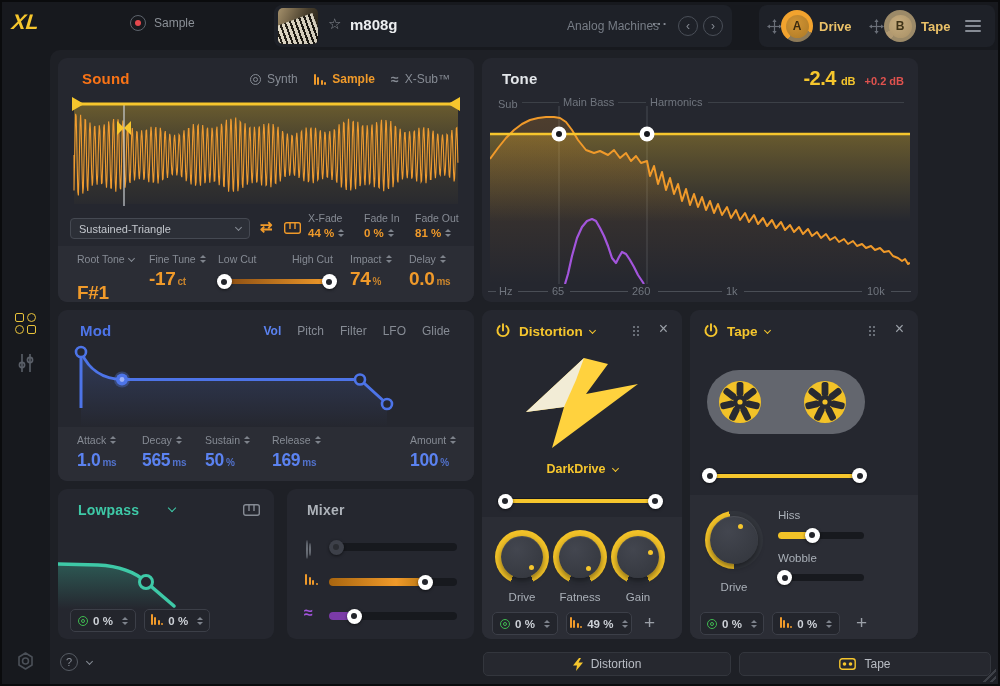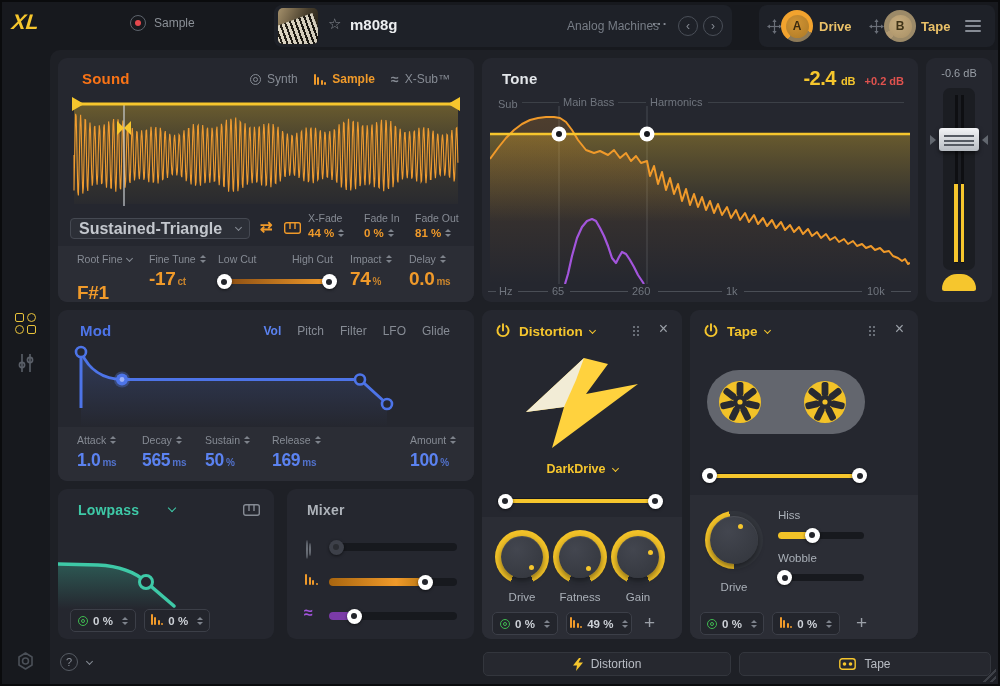--- a/index.html
+++ b/index.html
@@ -186,21 +186,21 @@
         <line x1="54" y1="9" x2="54" y2="110" stroke="#ccd0d5" stroke-width="1.2"></line>
         <line x1="4" y1="8" x2="388" y2="8" stroke="#f6c62d" stroke-width="3"></line>
         <polygon points="2,1 2,15 14,8" fill="#f6c62d"></polygon>
         <polygon points="390,1 390,15 378,8" fill="#f6c62d"></polygon>
         <polygon points="47,25 47,39 54,32" fill="#f6c62d"></polygon>
         <polygon points="61,25 61,39 54,32" fill="#f6c62d"></polygon>
       </svg>
     </div>
 
     <div class="abs row" style="left:12px;top:160px;width:180px;height:21px;background:#2c2f37;border:1px solid #454952;border-radius:4px;padding:0 8px;justify-content:space-between;">
-      <span style="font-size:16px;color:#c3c7cd;font-weight:bold;">Sustained-Triangle</span>
+      <span style="font-size:11px;color:#c3c7cd;">Sustained-Triangle</span>
       <span class="chev sm" style="color:#868b94;"></span>
     </div>
     <span class="abs" style="left:202px;top:160px;color:#f09a2a;font-size:15px;font-weight:bold;">⇄</span>
     <svg class="abs" style="left:226px;top:164px;color:#f09a2a;" width="17" height="12" viewBox="0 0 17 12">
       <rect x="0.7" y="0.7" width="15.6" height="10.6" rx="2" fill="none" stroke="#f09a2a" stroke-width="1.4"></rect>
       <line x1="6" y1="1" x2="6" y2="7" stroke="#f09a2a" stroke-width="1.4"></line>
       <line x1="11" y1="1" x2="11" y2="7" stroke="#f09a2a" stroke-width="1.4"></line>
     </svg>
 
     <div class="abs fcol" style="left:250px;top:154px;">
@@ -221,21 +221,21 @@
       <div class="lbl">Fade Out</div>
       <div class="fval">
           <span>81 %</span>
           <span class="ud"></span>
         </div>
     </div>
 
     <div class="sub" style="top:188px;height:56px;">
       <div class="abs" style="left:19px;top:7px;">
         <div class="lbl row">
-            <span>Root Fine</span>
+            <span>Root Tone</span>
             <span class="chev sm"></span>
           </div>
         <div class="bigval" style="margin-top:17px;">F#1</div>
       </div>
       <div class="abs" style="left:91px;top:7px;">
         <div class="lbl row">
             <span>Fine Tune</span>
             <span class="ud"></span>
           </div>
         <div class="bigval" style="margin-top:3px;">
@@ -316,35 +316,20 @@
     <span class="axlbl" style="left:244px;top:227px;">1k</span>
     <span class="axlbl" style="left:385px;top:227px;">10k</span>
     <div class="axdash" style="left:6px;top:233px;width:8px;"></div>
     <div class="axdash" style="left:36px;top:233px;width:30px;"></div>
     <div class="axdash" style="left:88px;top:233px;width:58px;"></div>
     <div class="axdash" style="left:176px;top:233px;width:64px;"></div>
     <div class="axdash" style="left:262px;top:233px;width:118px;"></div>
     <div class="axdash" style="left:409px;top:233px;width:20px;"></div>
   </div>
 
-  <div class="panel" style="left:924px;top:56px;width:66px;height:244px;">
-    <div class="abs" style="left:0;top:9px;width:100%;text-align:center;font-size:11px;color:#989ea6;">-0.6 dB</div>
-    <div class="abs" style="left:17px;top:30px;width:32px;height:182px;background:#1b1d22;border-radius:7px;">
-      <div class="abs" style="left:12px;top:7px;width:2.5px;height:168px;background:#0e0f12;"></div>
-      <div class="abs" style="left:18px;top:7px;width:2.5px;height:168px;background:#0e0f12;"></div>
-      <div class="abs" style="left:11px;top:96px;width:3.5px;height:78px;background:#f6c62d;"></div>
-      <div class="abs" style="left:17.5px;top:96px;width:3.5px;height:78px;background:#f6c62d;"></div>
-    </div>
-    <div class="abs" style="left:13px;top:70px;width:40px;height:23px;background:linear-gradient(#f2f3f5,#b7bcc2);border-radius:3px;box-shadow:0 2px 4px rgba(0,0,0,.5);">
-      <div class="abs" style="left:5px;top:5px;right:5px;bottom:5px;background:repeating-linear-gradient(180deg,transparent 0 2.5px,#565b63 2.5px 4.5px);"></div>
-    </div>
-    <div class="abs" style="left:4px;top:77px;width:0;height:0;border-top:5px solid transparent;border-bottom:5px solid transparent;border-left:6px solid #62676f;"></div>
-    <div class="abs" style="right:4px;top:77px;width:0;height:0;border-top:5px solid transparent;border-bottom:5px solid transparent;border-right:6px solid #62676f;"></div>
-    <div class="abs" style="left:16px;top:216px;width:34px;height:17px;background:#f6c62d;border-radius:50% 50% 8% 8% / 100% 100% 14% 14%;"></div>
-  </div>
 
   <div class="panel" style="left:56px;top:308px;width:416px;height:171px;">
     <div class="abs ptitle" style="left:22px;top:12px;color:#4d74e8;">Mod</div>
     <div class="abs row" style="right:24px;top:14px;gap:16px;">
       <span class="tab" style="color:#5b82f0;font-weight:bold;">Vol</span>
       <span class="tab">Pitch</span>
       <span class="tab">Filter</span>
       <span class="tab">LFO</span>
       <span class="tab">Glide</span>
     </div>

